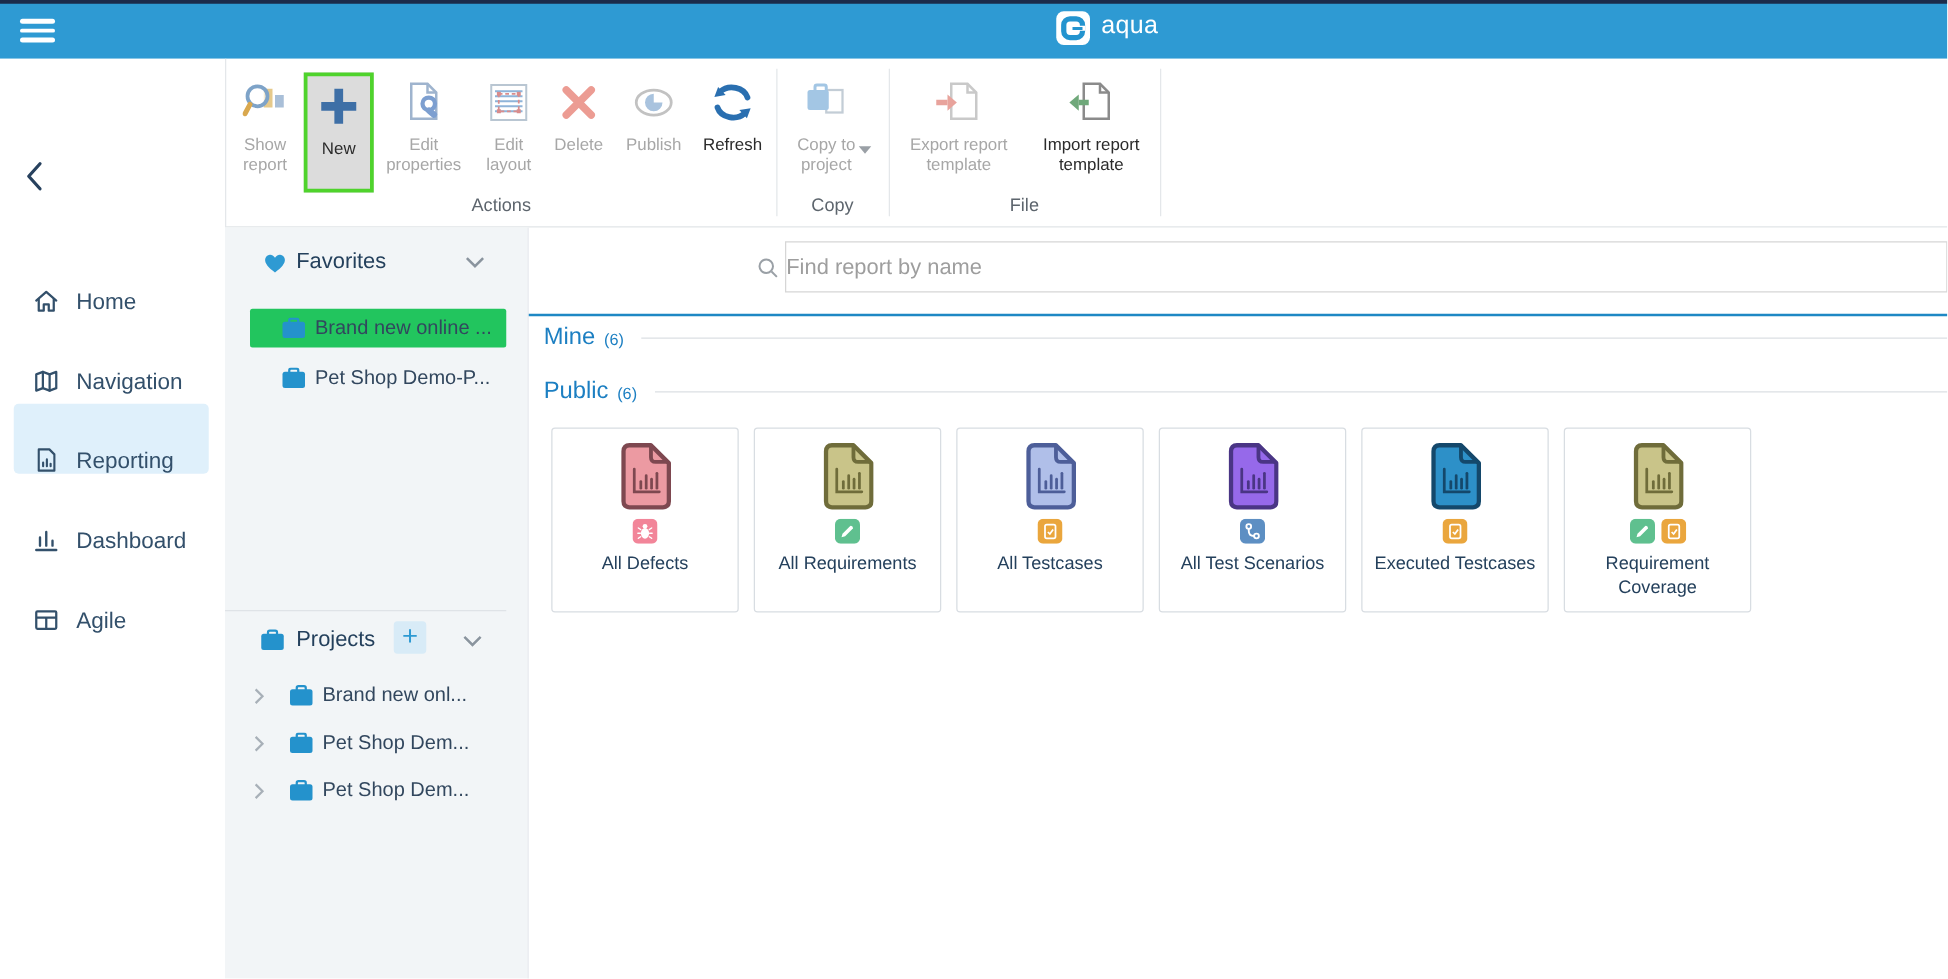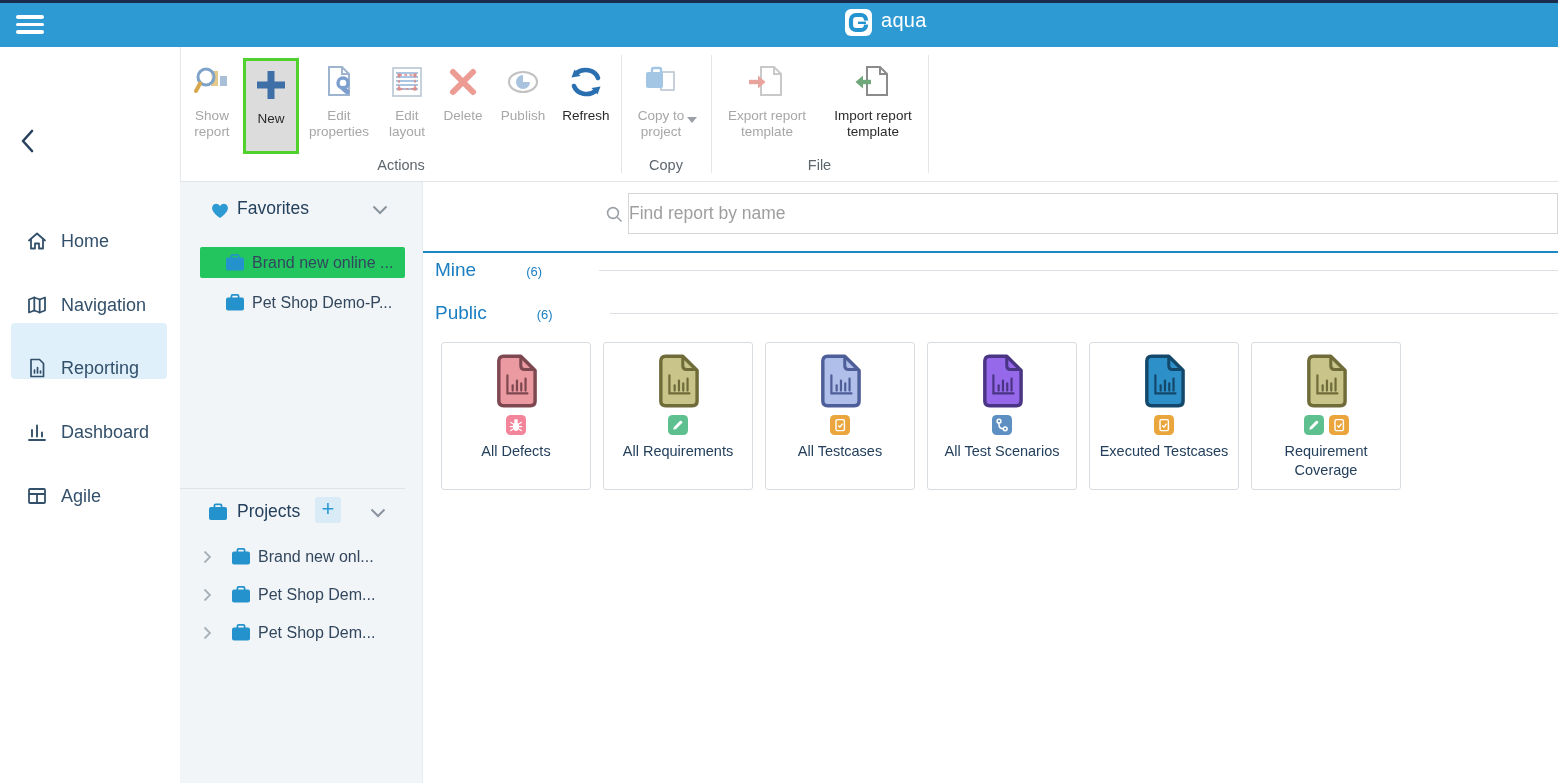--- a/index.html
+++ b/index.html
@@ -54,21 +54,21 @@
   .panel-sep { position:absolute; left:0; top:306px; width:225px; height:1px; background:#DFE3E7; }
 
   
   .search-icon { position:absolute; left:606px; top:206px; }
   .search-input { position:absolute; left:628px; top:193px; width:930px; height:41px;
                   border:1px solid #D6D6D6; font-size:17.5px; padding:0 0; color:#444;
                   font-family:"Liberation Sans", sans-serif; outline:none; }
   .search-input::placeholder { color:#9E9E9E; }
   .blue-divider { position:absolute; left:423px; top:251px; width:1135px; height:2px; background:#1E88C4; }
   .section-header { position:absolute; left:435px; width:1123px; height:26px;
-                    display:flex; align-items:center;gap:43px; }
+                    display:flex; align-items:center; }
   .section-title { font-size:19px; color:#1C7FC2; cursor:pointer; }
   .section-count { font-size:13px; color:#1C7FC2; margin-left:7px; margin-top:3px; }
   .section-rule { flex:1; height:1px; background:#DCE0E4; margin-left:14px; }
 
   .cards { position:absolute; left:441px; top:342px; display:flex; gap:12px; }
   .card { width:150px; height:148px; background:#fff; border:1px solid #D8DDE2; border-radius:3px;
           display:flex; flex-direction:column; align-items:center; padding-top:11px; cursor:pointer; }
   .badges { display:flex; gap:5px; margin-top:7px; height:20px; }
   .card-label { margin-top:7px; font-size:14.5px; line-height:19px; color:#24405C;
                 text-align:center; padding:0 6px; }

